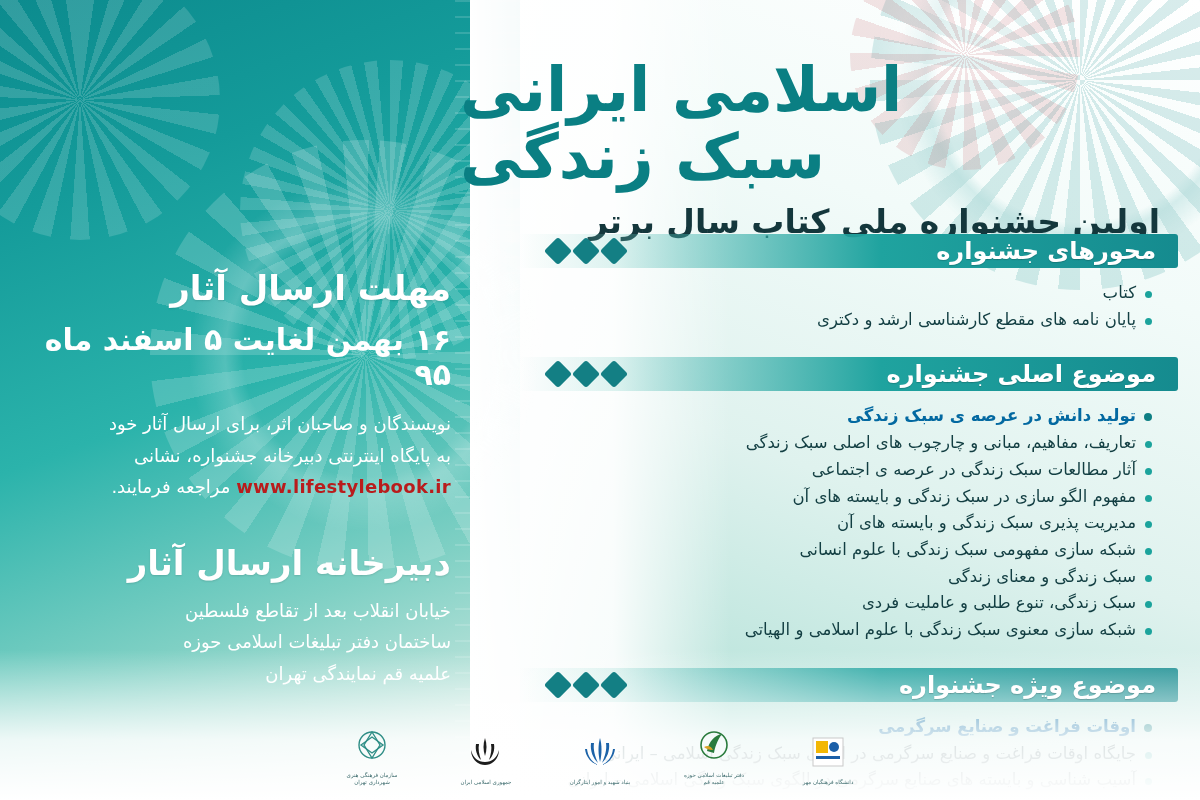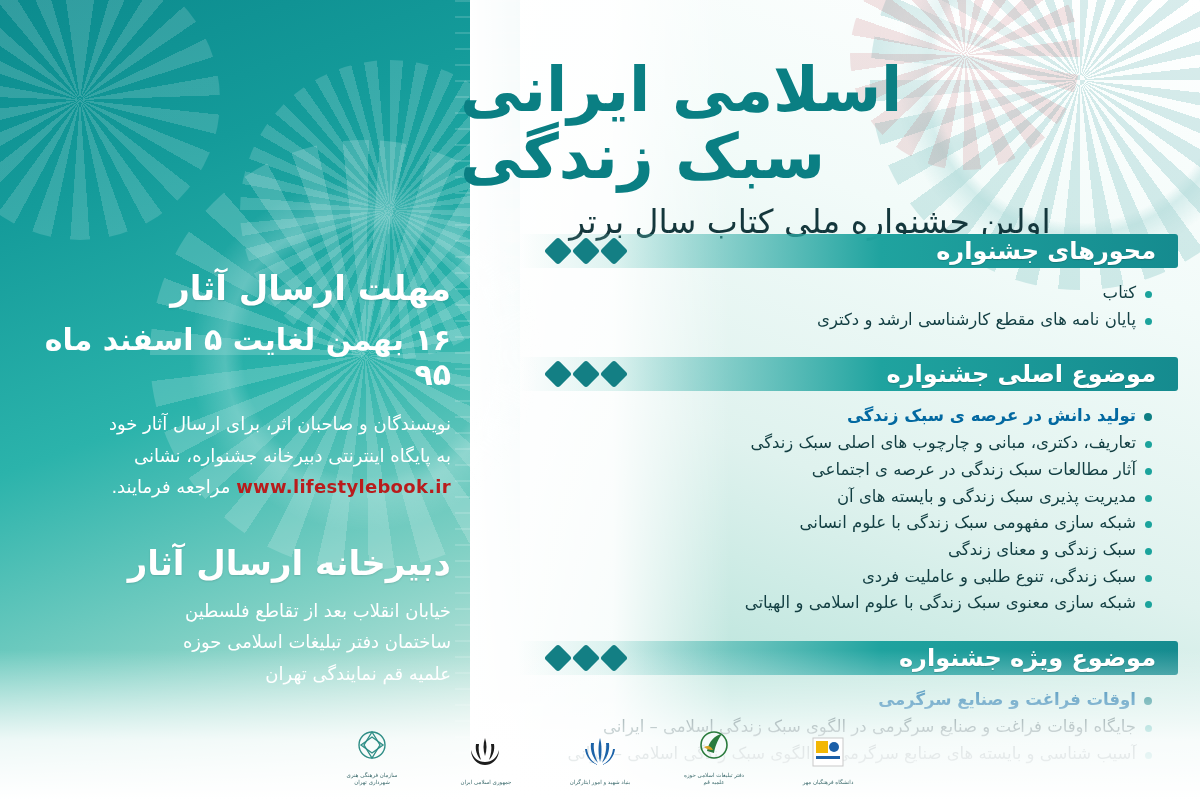--- a/index.html
+++ b/index.html
@@ -119,23 +119,23 @@
   .title-line1 {
     font-size: 62px;
   }
   .title-line2 {
     font-size: 62px;
     margin-top: 4px;
   }
   .subtitle {
     margin-top: 14px;
     font-size: 33px;
-    font-weight: normal;
+    font-weight: bold;
     color: #14373c;
-    text-align: center;
+    text-align: right;
   }
 
   
   .right-col {
     position: absolute;
     top: 232px;
     right: 22px;
     width: 660px;
   }
   .section-head {
@@ -323,22 +323,23 @@
 
     <div class="section-head">
       <div class="band"></div>
       <span class="band-title">موضوع اصلی جشنواره</span>
       <span class="diamond d1"></span>
       <span class="diamond d2"></span>
       <span class="diamond d3"></span>
     </div>
     <ul class="bullet-list">
       <li class="lead">تولید دانش در عرصه ی سبک زندگی</li>
-      <li>تعاریف، دکتری، مبانی و چارچوب های اصلی سبک زندگی</li>
+      <li>تعاریف، مفاهیم، مبانی و چارچوب های اصلی سبک زندگی</li>
       <li>آثار مطالعات سبک زندگی در عرصه ی اجتماعی</li>
+      <li>مفهوم الگو سازی در سبک زندگی و بایسته های آن</li>
       <li>مدیریت پذیری سبک زندگی و بایسته های آن</li>
       <li>شبکه سازی مفهومی سبک زندگی با علوم انسانی</li>
       <li>سبک زندگی و معنای زندگی</li>
       <li>سبک زندگی، تنوع طلبی و عاملیت فردی</li>
       <li>شبکه سازی معنوی سبک زندگی با علوم اسلامی و الهیاتی</li>
     </ul>
 
     <div class="section-head">
       <div class="band"></div>
       <span class="band-title">موضوع ویژه جشنواره</span>

